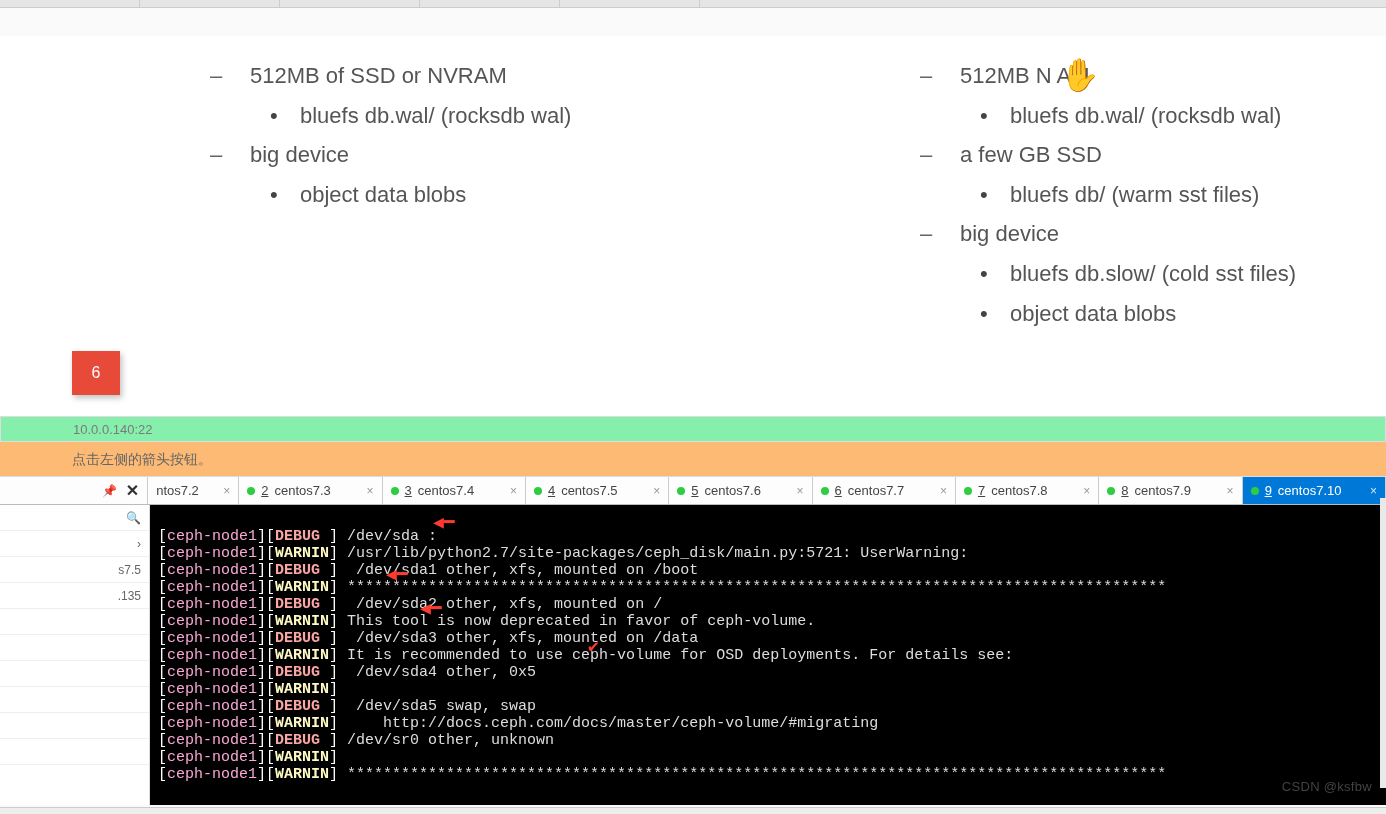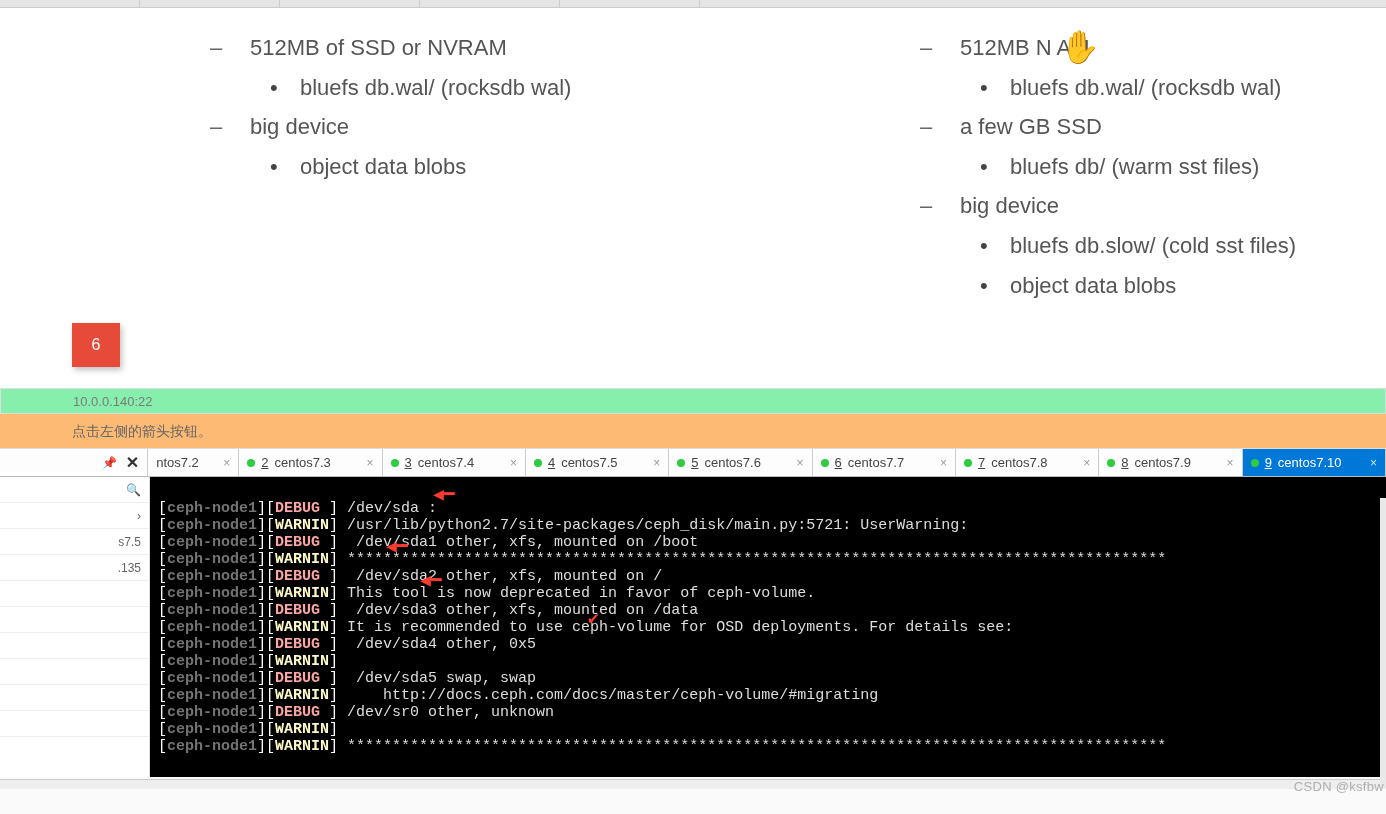--- a/index.html
+++ b/index.html
@@ -3,21 +3,21 @@
 <meta charset="utf-8">
 <style>
   * { margin:0; padding:0; box-sizing:border-box; }
   body { font-family: Arial, sans-serif; font-size:14px; color:#333; background:#fafafa; width:1386px; height:814px; overflow:hidden; position:relative; }
 
   
   .top-strip { height:8px; background:#e5e5e5; border-bottom:1px solid #ccc; display:flex; }
   .top-strip div { border-right:1px solid #ccc; width:140px; height:100%; }
 
   
-  .slide-area { position:relative; background:#fff; height:380px; width:100%; padding:20px 0 0 0; filter:blur(0.6px); }
+  .slide-area { position:relative; background:#fff; height:380px; width:100%; padding:20px 0 0 0; filter:blur(0.6px);margin-top:28px; }
   .slide-content { position:absolute; left:200px; top:20px; color:#555; font-size:22px; line-height:1.8; }
   .slide-content-right { position:absolute; left:910px; top:20px; color:#555; font-size:22px; line-height:1.8; }
   .slide-content .dash::before, .slide-content-right .dash::before { content:"–"; position:absolute; margin-left:-40px; color:#666; }
   .slide-content .dash, .slide-content-right .dash { margin-left:50px; }
   .slide-content .bullet::before, .slide-content-right .bullet::before { content:"•"; position:absolute; margin-left:-30px; color:#444; }
   .slide-content .bullet, .slide-content-right .bullet { margin-left:100px; }
   .red-badge { position:absolute; left:72px; top:315px; width:48px; height:44px; background:#e84a3a; color:#fff; display:flex; align-items:center; justify-content:center; font-size:16px; box-shadow:2px 3px 6px rgba(0,0,0,0.25);}
   .cursor-hand { position:absolute; left:1060px; top:20px; font-size:32px; color:#999; filter:blur(0.5px);}
 
   
@@ -36,29 +36,29 @@
   .tab .x { color:#999; font-size:12px;}
   .tab.active { background:#0078d7; color:#fff;}
   .tab.active .x{color:#cfe8ff;}
   .tab.first { width:92px;}
 
   
   .mid-row{ display:flex; height:300px;}
   .left-sidebar{ width:150px; background:#fff; border-right:1px solid #ddd; font-size:12px; color:#666;}
   .left-sidebar .srow{ height:26px; border-bottom:1px solid #eee; display:flex; align-items:center; justify-content:flex-end; padding:0 8px; gap:6px;}
   .terminal { flex:1; background:#000; color:#eee; font-family: "Consolas","Courier New",monospace; font-size:15px; padding:6px 8px; white-space:pre; overflow:hidden; position:relative;}
-  .terminal .node{color:#737373; font-weight:bold;}
+  .terminal .node{color:#f9a8d4; font-weight:normal;}
   .terminal .br{color:#fff;}
   .terminal .debug{color:#fca5a5; font-weight:bold;}
   .terminal .warn{color:#fef9c3; font-weight:bold;}
   .terminal .txt{color:#ddd;}
   .arrow{ color:#ff3b2f; position:absolute; font-size:18px; font-weight:bold;}
 
   .bottom-strip{ height:10px; background:#eee; border-top:1px solid #ccc; margin-top:2px;}
-  .watermark{ position:absolute; right:2px; bottom:20px; color:rgba(120,120,120,0.55); font-size:13px; letter-spacing:0.3px;}
+  .watermark{ position:absolute; right:14px; bottom:20px; color:rgba(120,120,120,0.55); font-size:13px; letter-spacing:0.3px;}
   .right-scroll{ position:absolute; right:0; top:498px; width:6px; height:290px; background:#e9e9e9;}
 </style>
 </head>
 <body>
 
 <div class="top-strip">
   <div></div>
     <div></div>
     <div></div>
     <div></div>

